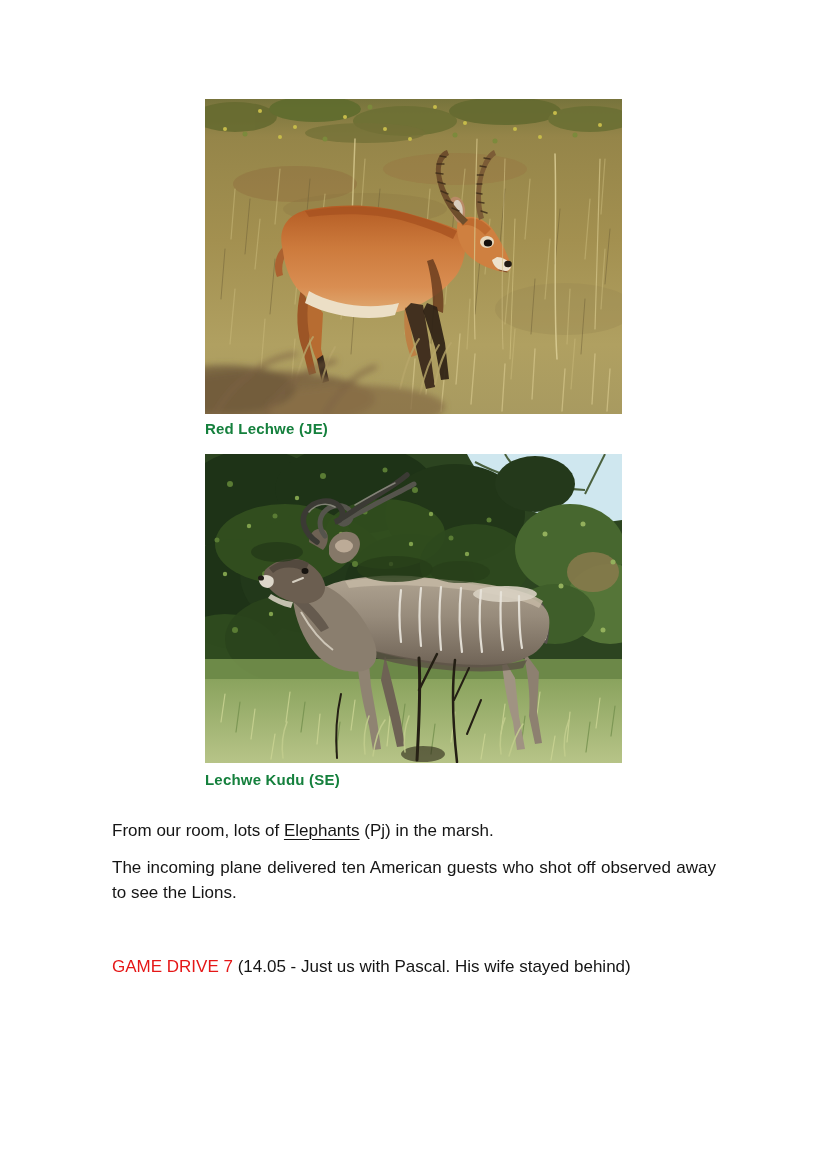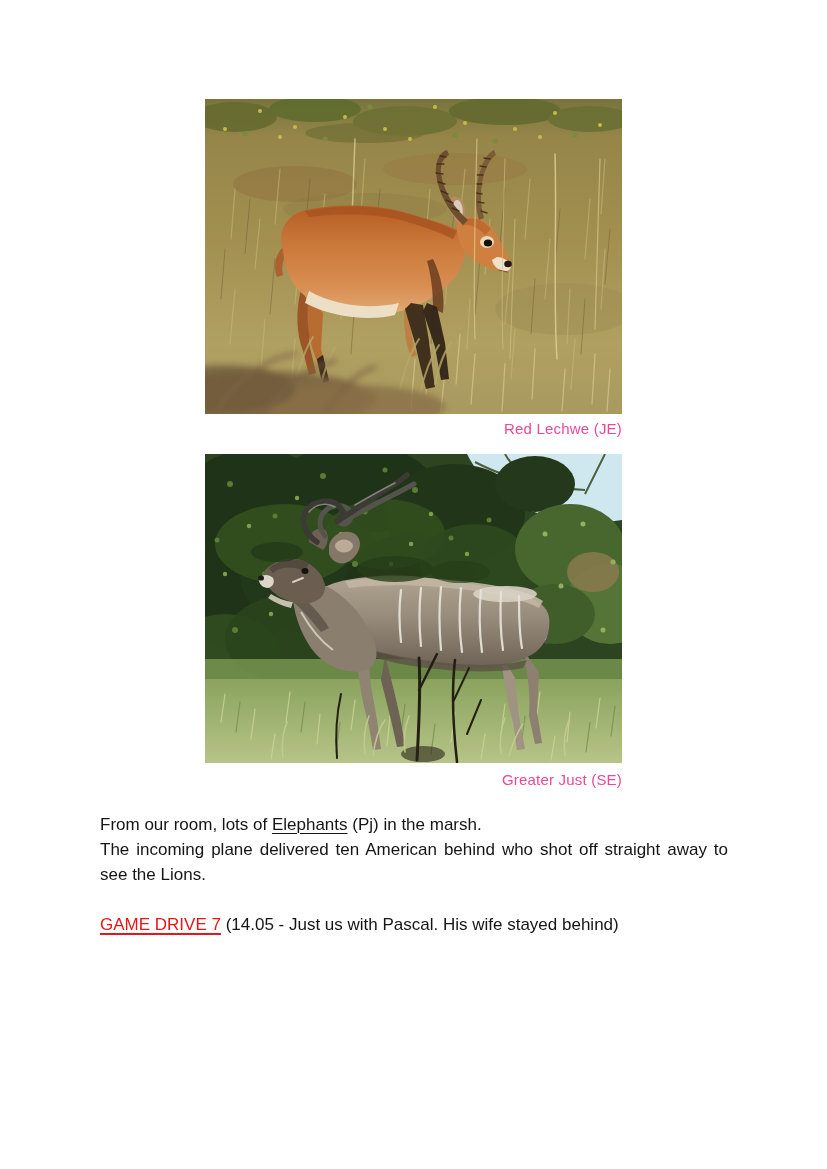--- a/index.html
+++ b/index.html
@@ -18,38 +18,38 @@
     font-family:"Liberation Sans","DejaVu Sans",sans-serif;
     color:var(--text-color);
   }
   figure{margin:0 auto;width:417px;}
   .figure-lechwe{margin-top:99px;}
   .photo-frame{width:417px;display:block;line-height:0;}
   .photo-frame svg{display:block;}
   figcaption{
     height:40px;
     padding-top:6px;
-    text-align:right;
+    text-align:left;
     font-size:15px;
     line-height:18px;
     letter-spacing:.2px;
-    color:#ec4899;
+    color:#15803d;
+    font-weight:bold;
   }
   .figure-kudu figcaption{height:43px;padding-top:8px;}
   .body-text{
     margin:6px 99px 0 100px;
     font-size:17px;
     line-height:25px;
   }
-  .body-text p{margin:0;text-align:justify;}
+  .body-text p{margin:12px;text-align:justify;}
   .spacer-line{height:25px;}
   .u{ text-decoration:underline; text-underline-offset:3px; text-decoration-thickness:1.4px;}
   .red-heading{
     color:var(--heading-red);
-    text-decoration:underline;
     text-underline-offset:3px;
     text-decoration-thickness:1.6px;
   }
   .red-check{color:var(--check-red);font-weight:bold;}
 </style>
 </head>
 <body>
 
 <div class="page">
 
@@ -444,23 +444,23 @@
             <path d="M168 302 C170 286 174 274 180 266"></path>
             <path d="M200 298 C198 284 200 272 204 262"></path>
             <path d="M296 300 C294 286 296 274 300 264"></path>
             <path d="M304 302 C308 288 312 278 318 270"></path>
             <path d="M78 304 C76 290 78 278 82 268"></path>
             <path d="M360 302 C358 288 360 276 364 266"></path>
           </g>
         </g>
       </svg>
     </div>
-    <figcaption>Greater Just (SE)</figcaption>
+    <figcaption>Lechwe Kudu (SE)</figcaption>
   </figure>
 
   <div class="body-text">
     <p><span>From our room, lots of </span><span class="u">Elephants</span><span> (Pj) in the marsh.</span></p>
-    <p>The incoming plane delivered ten American behind who shot off straight away to see the Lions.</p>
+    <p>The incoming plane delivered ten American guests who shot off observed away to see the Lions.</p>
     <div class="spacer-line"></div>
     <p><span class="red-heading">GAME DRIVE 7</span><span> (14.05 - Just us with Pascal. His wife stayed behind)</span></p>
   </div>
 
 </div>
 
 </body></html>

